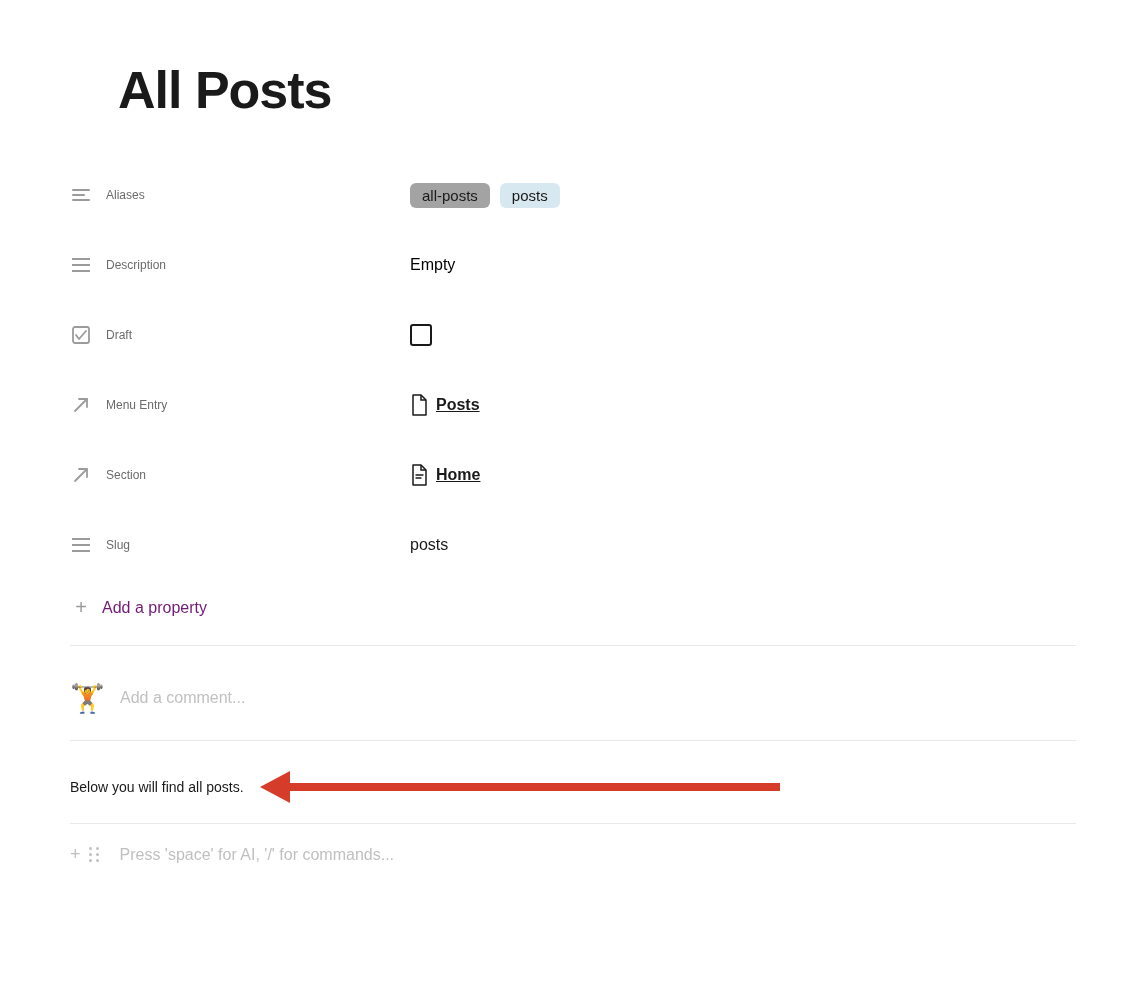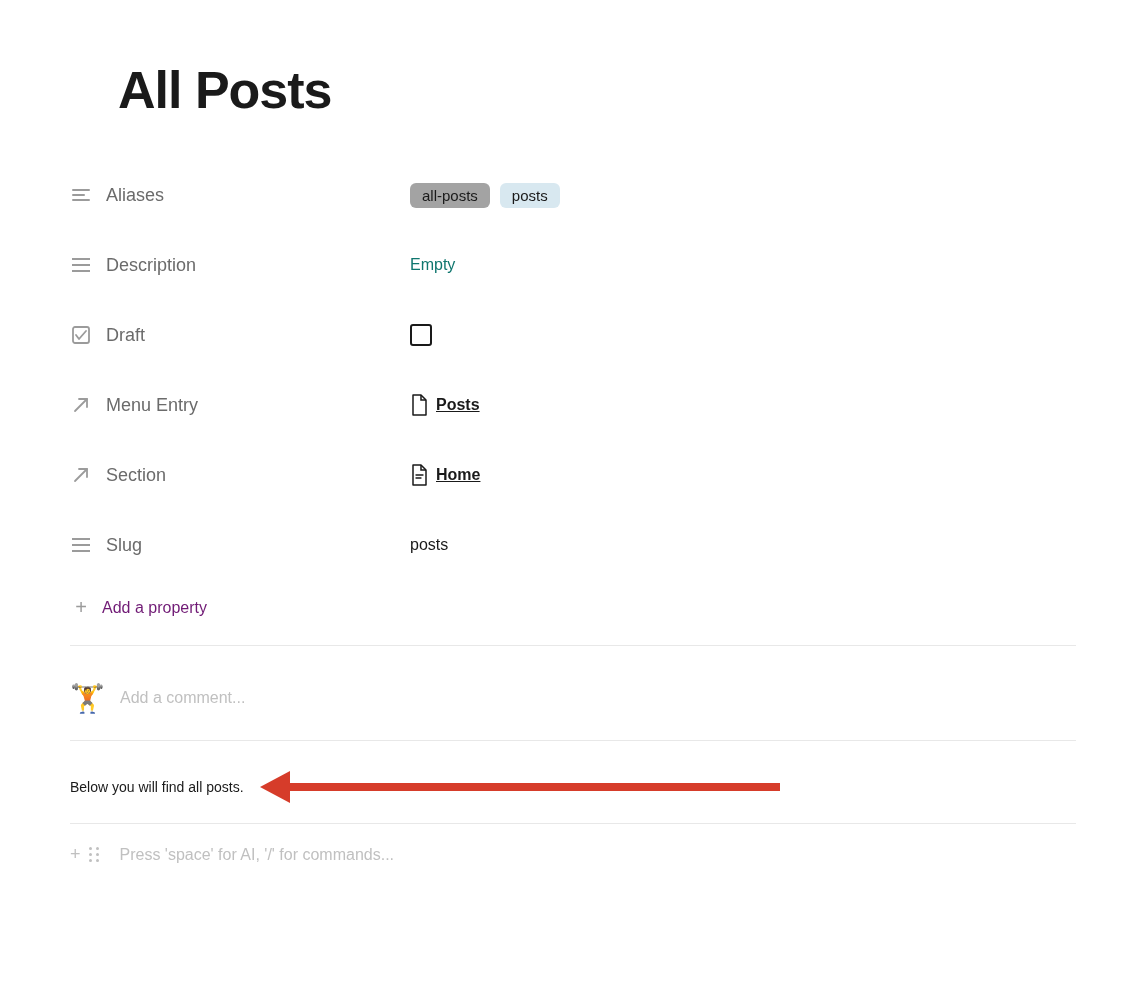--- a/index.html
+++ b/index.html
@@ -55,21 +55,21 @@
       width: 22px;
       height: 22px;
       display: flex;
       align-items: center;
       justify-content: center;
       color: #9b9b9b;
       flex-shrink: 0;
     }
 
     .property-name {
-      font-size: 18px;
+      font-size: 12px;
       color: #6b6b6b;
       font-weight: 400;
     }
 
     .property-value {
       flex: 1;
       display: flex;
       align-items: center;
       gap: 10px;
     }
@@ -87,21 +87,21 @@
       color: #1a1a1a;
     }
 
     .tag-blue {
       background: #d8e8f0;
       color: #1a1a1a;
     }
 
     
     .empty-text {
-      color: #0f766e;
+      color: #000000;
       font-size: 16px;
     }
 
     
     .checkbox-empty {
       width: 22px;
       height: 22px;
       border: 2px solid #1a1a1a;
       border-radius: 3px;
       background: white;

